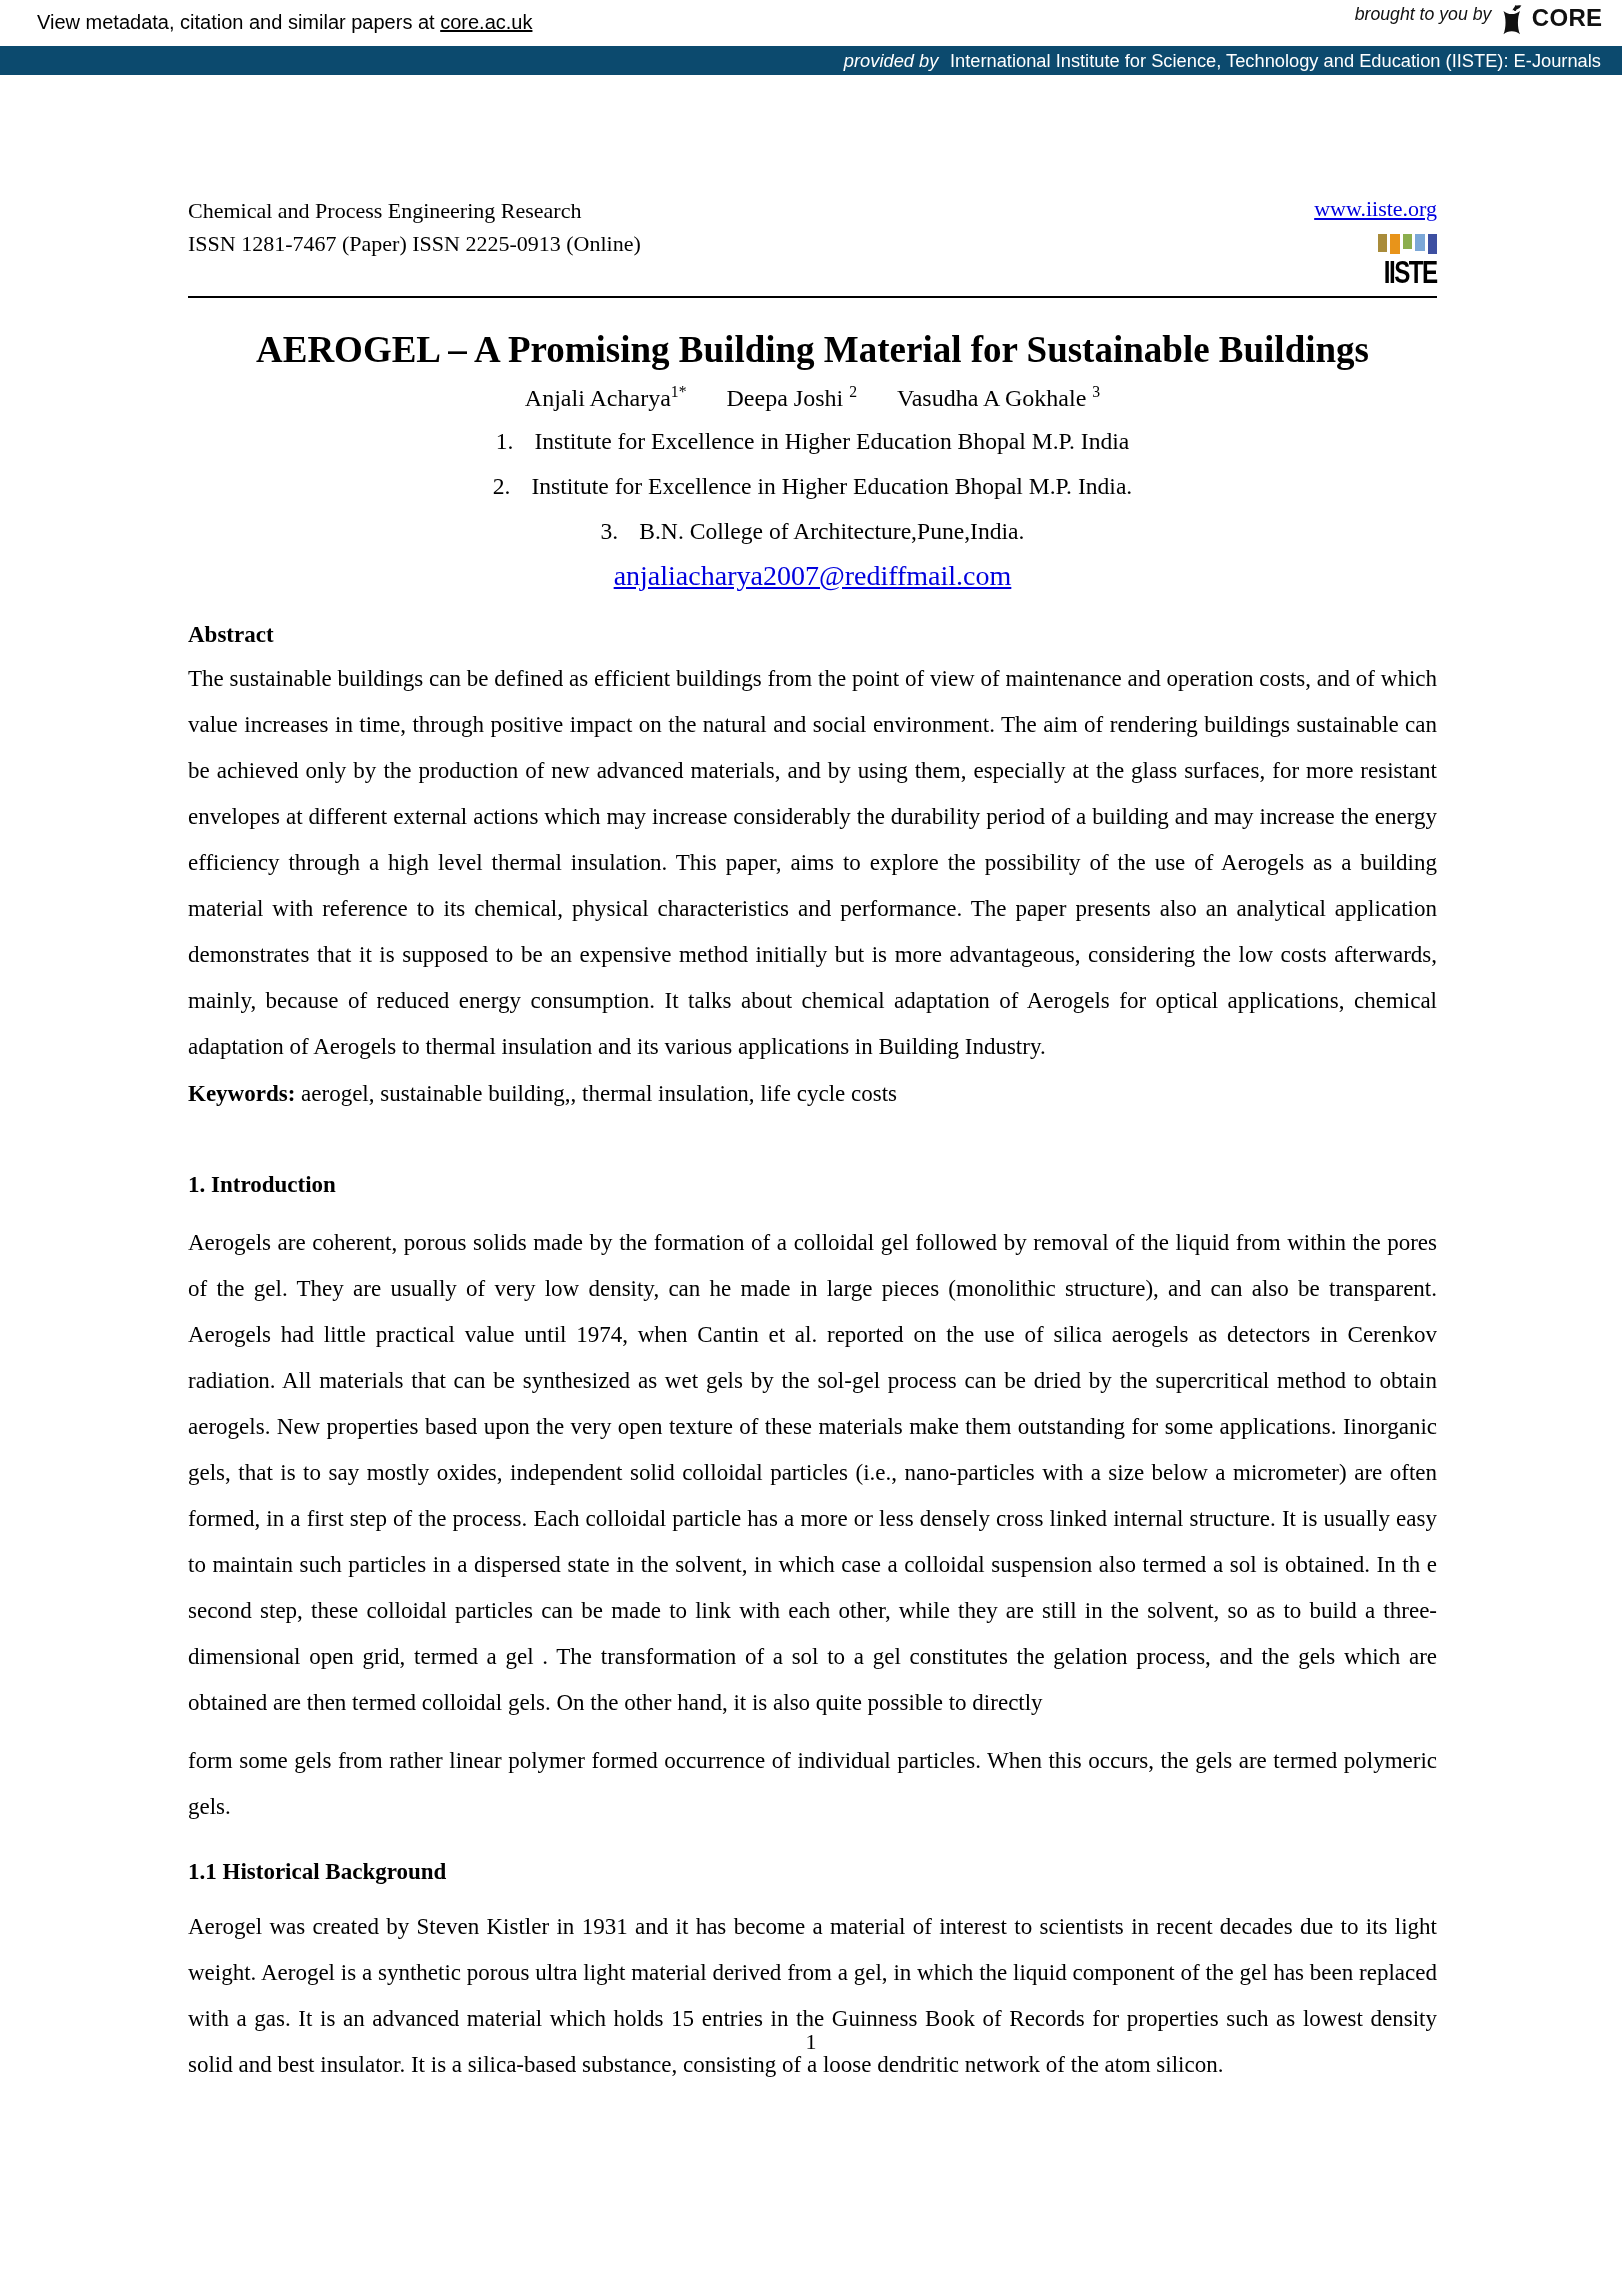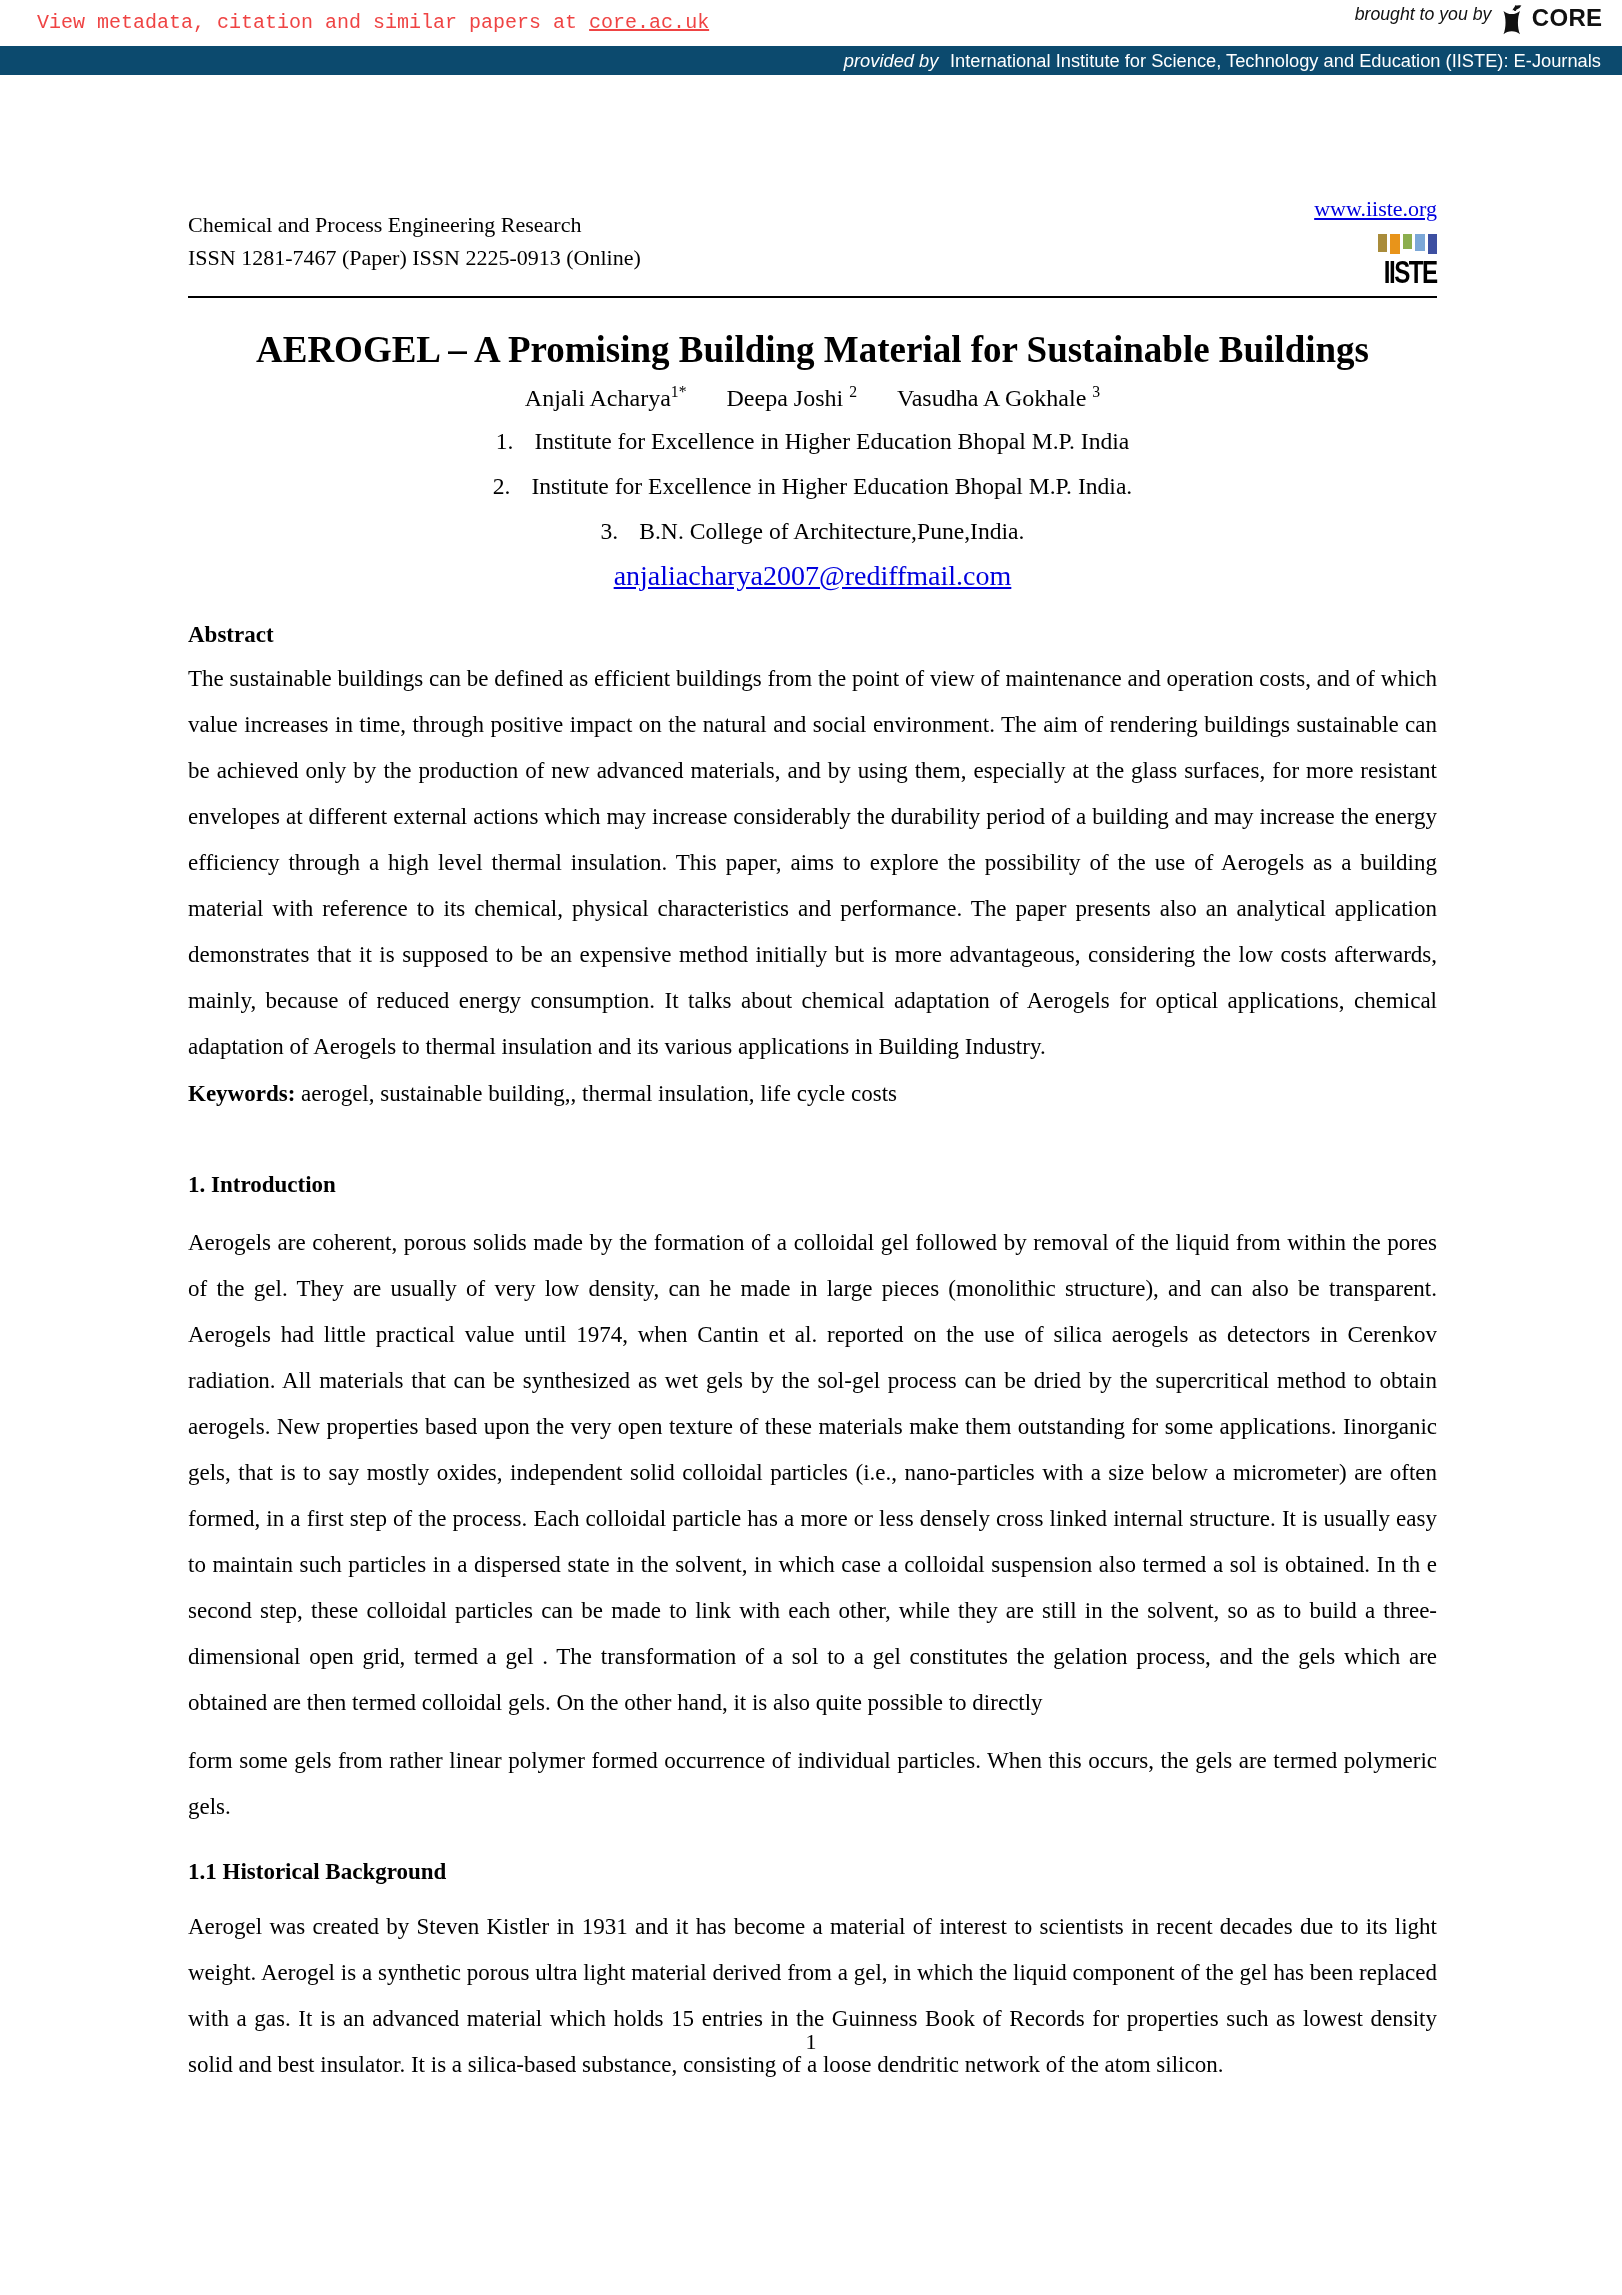--- a/index.html
+++ b/index.html
@@ -8,22 +8,22 @@
     width: 1622px; height: 2295px;
     background: #ffffff;
     position: relative;
     font-family: "Liberation Serif", serif;
     color: #000;
   }
 
   
   .core-note {
     position: absolute; top: 10.5px; left: 37px;
-    font-family: Liberation Mono, monospace;
-    font-size: 20px; color: #ef4444; white-space: nowrap;
+    font-family: Liberation Sans, sans-serif;
+    font-size: 20px; color: #000000; white-space: nowrap;
   }
   .core-note .core-link { text-decoration: underline; cursor: pointer; }
   .brought-wrap {
     position: absolute; top: 3.9px; right: 19.6px;
     display: flex; gap: 6.5px;
     font-family: "Liberation Sans", sans-serif; color: #111;
   }
   .brought-label { font-style: italic; font-size: 17.7px; }
   .core-icon { width: 27.5px; height: 33px; display: inline-block; }
   .core-wordmark { font-size: 24px; font-weight: bold; letter-spacing: 0.3px; cursor: pointer; }
@@ -35,21 +35,21 @@
   }
   .provided-bar .txt {
     color: #ffffff; font-family: "Liberation Sans", sans-serif;
     font-size: 18.3px; white-space: nowrap;
   }
   .provided-bar .lbl { font-style: italic; margin-right: 6.5px; }
 
   
   .content { position: absolute; left: 188px; top: 194px; width: 1249px; }
 
-  .jheader { display: flex; justify-content: space-between; align-items: center; }
+  .jheader { display: flex; justify-content: space-between; align-items: flex-start; }
   .jheader-left { font-size: 22px; line-height: 33px; }
   .jheader-right { text-align: right; }
   .site-link { font-size: 22px; color: #0000DE; text-decoration: underline; cursor: pointer; line-height: 29px; }
   .iiste-logo { margin-top: 10.5px; display: inline-block; }
   .logo-bars { display: flex; gap: 3.3px; justify-content: flex-end; align-items: flex-start; height: 22px; }
   .logo-bars .bar { display: block; width: 9.2px; }
   .b0 { height: 18.3px; } .b1 { height: 20px; } .b2 { height: 15.7px; } .b3 { height: 17.7px; } .b4 { height: 20px; }
   .logo-word {
     font-family: "Liberation Sans", sans-serif; font-weight: bold;
     font-size: 31px; line-height: 1; letter-spacing: -2px;

